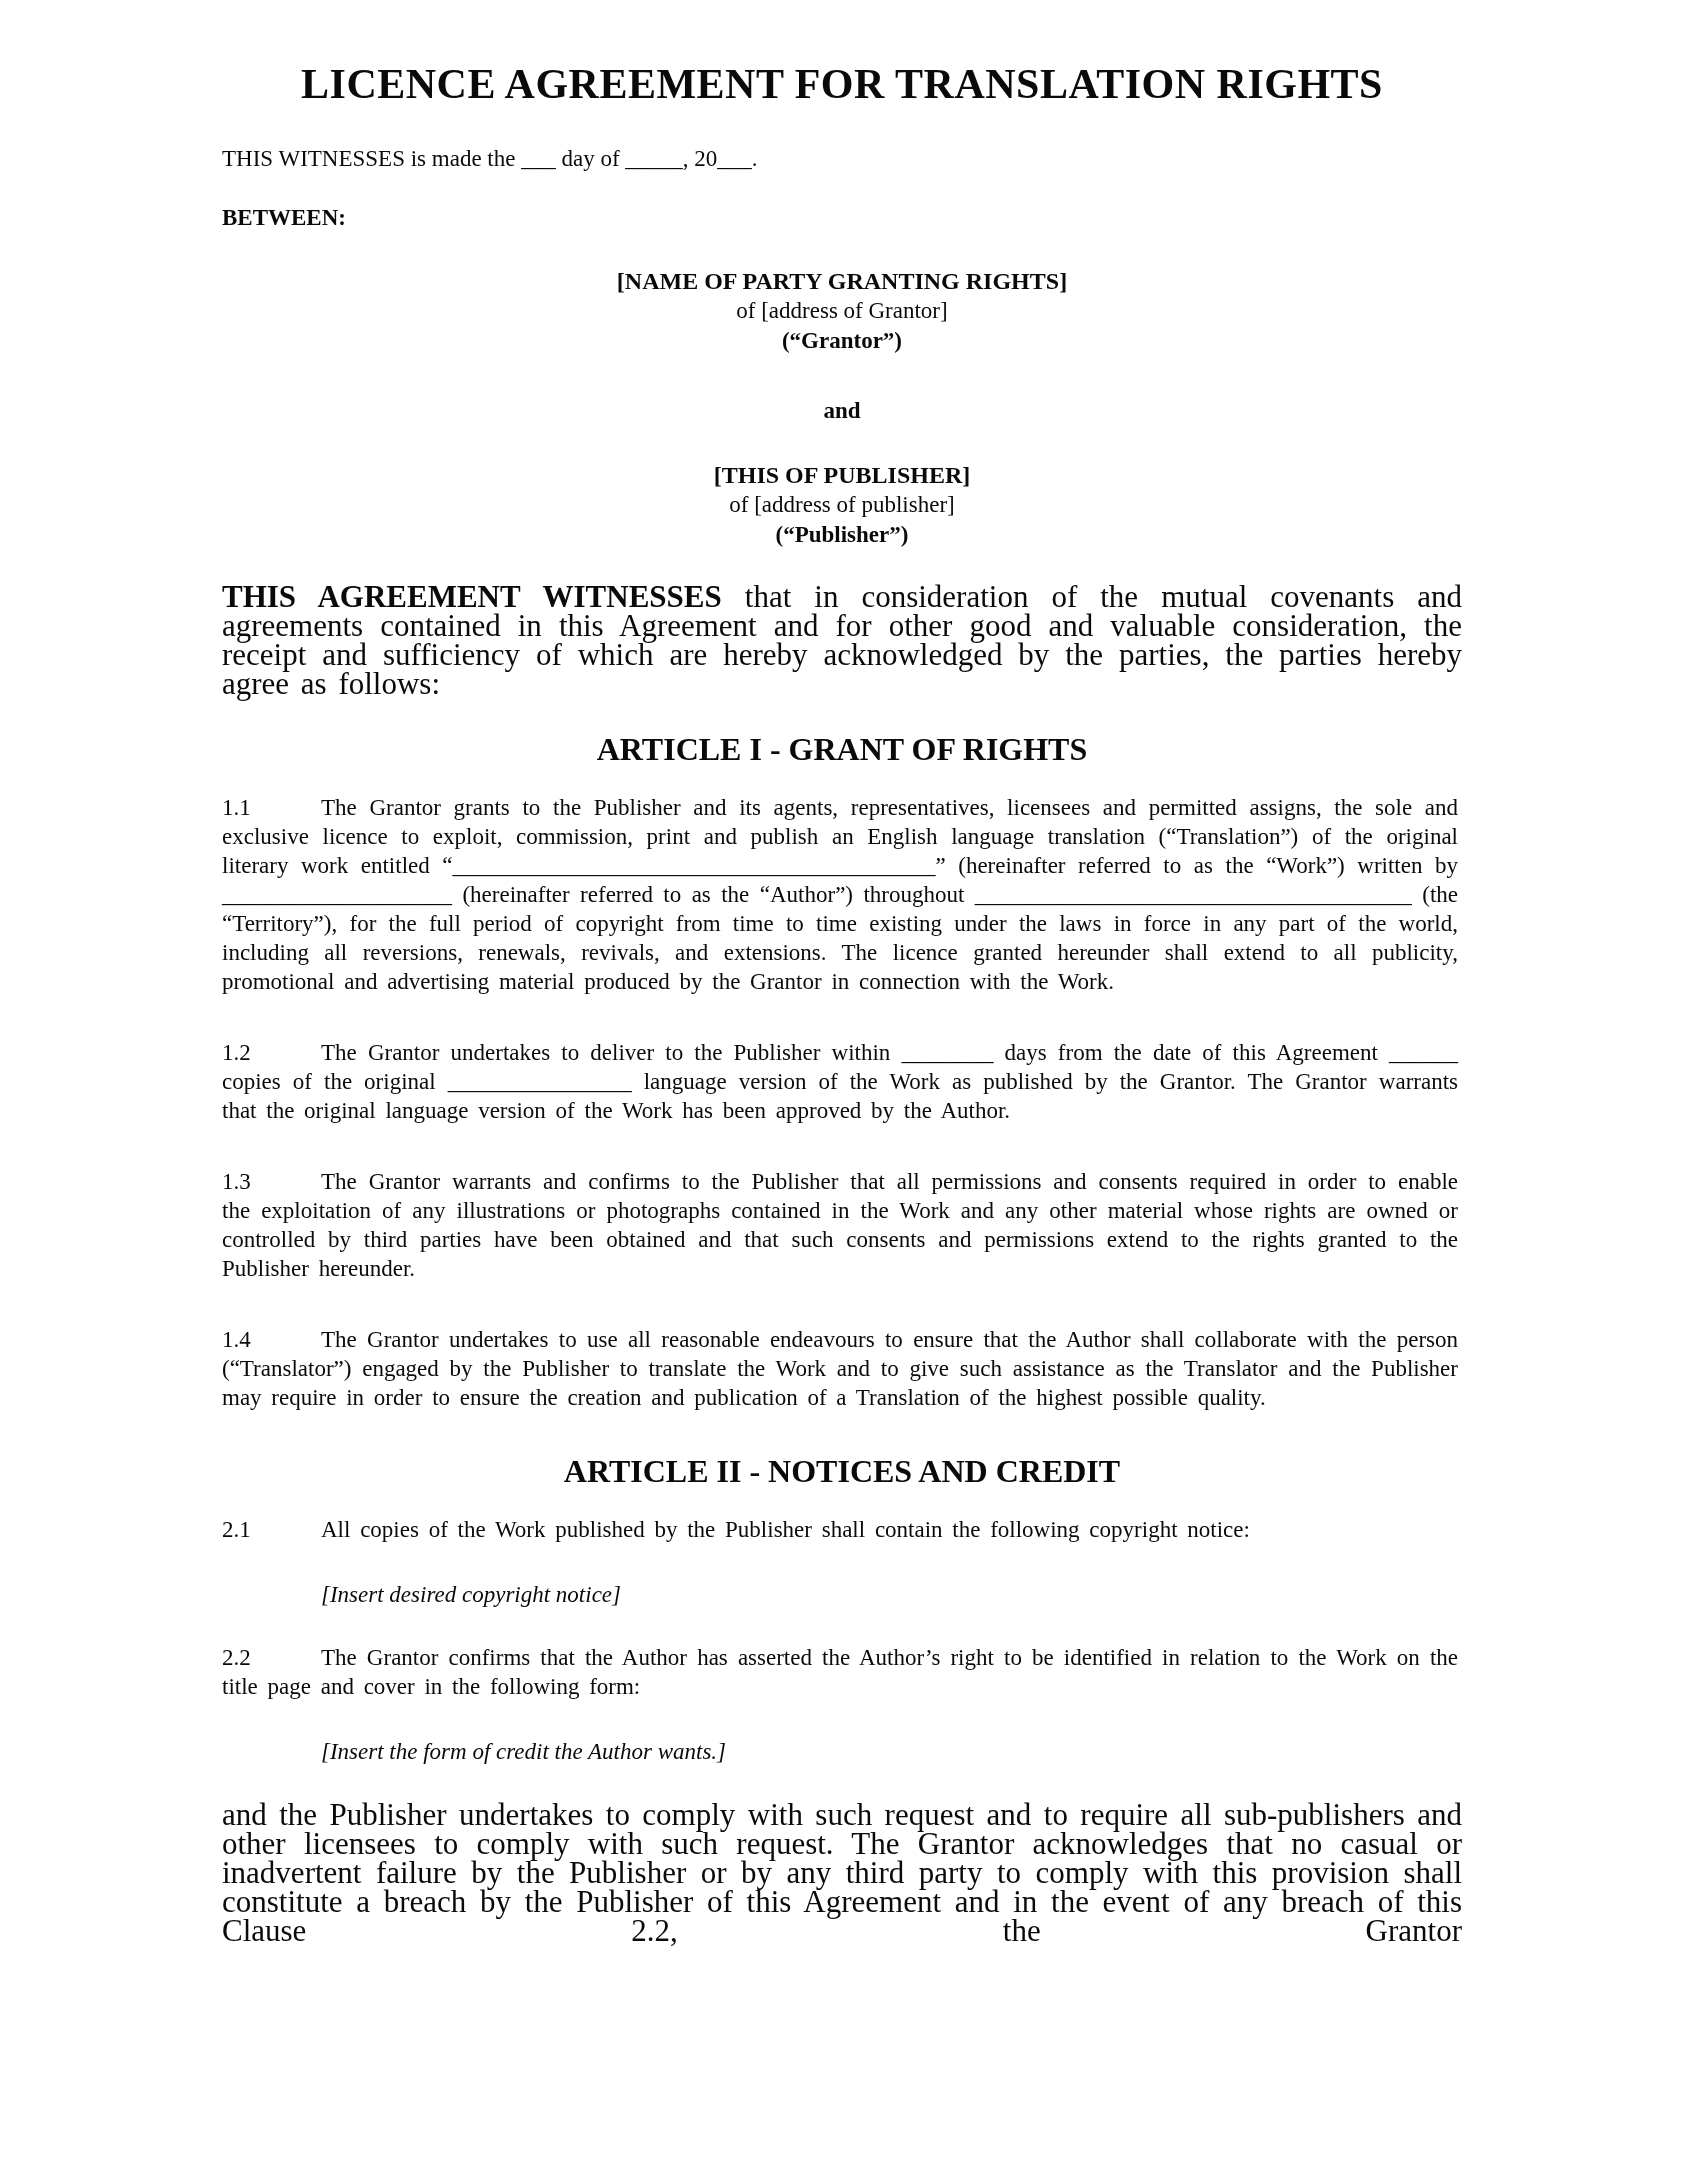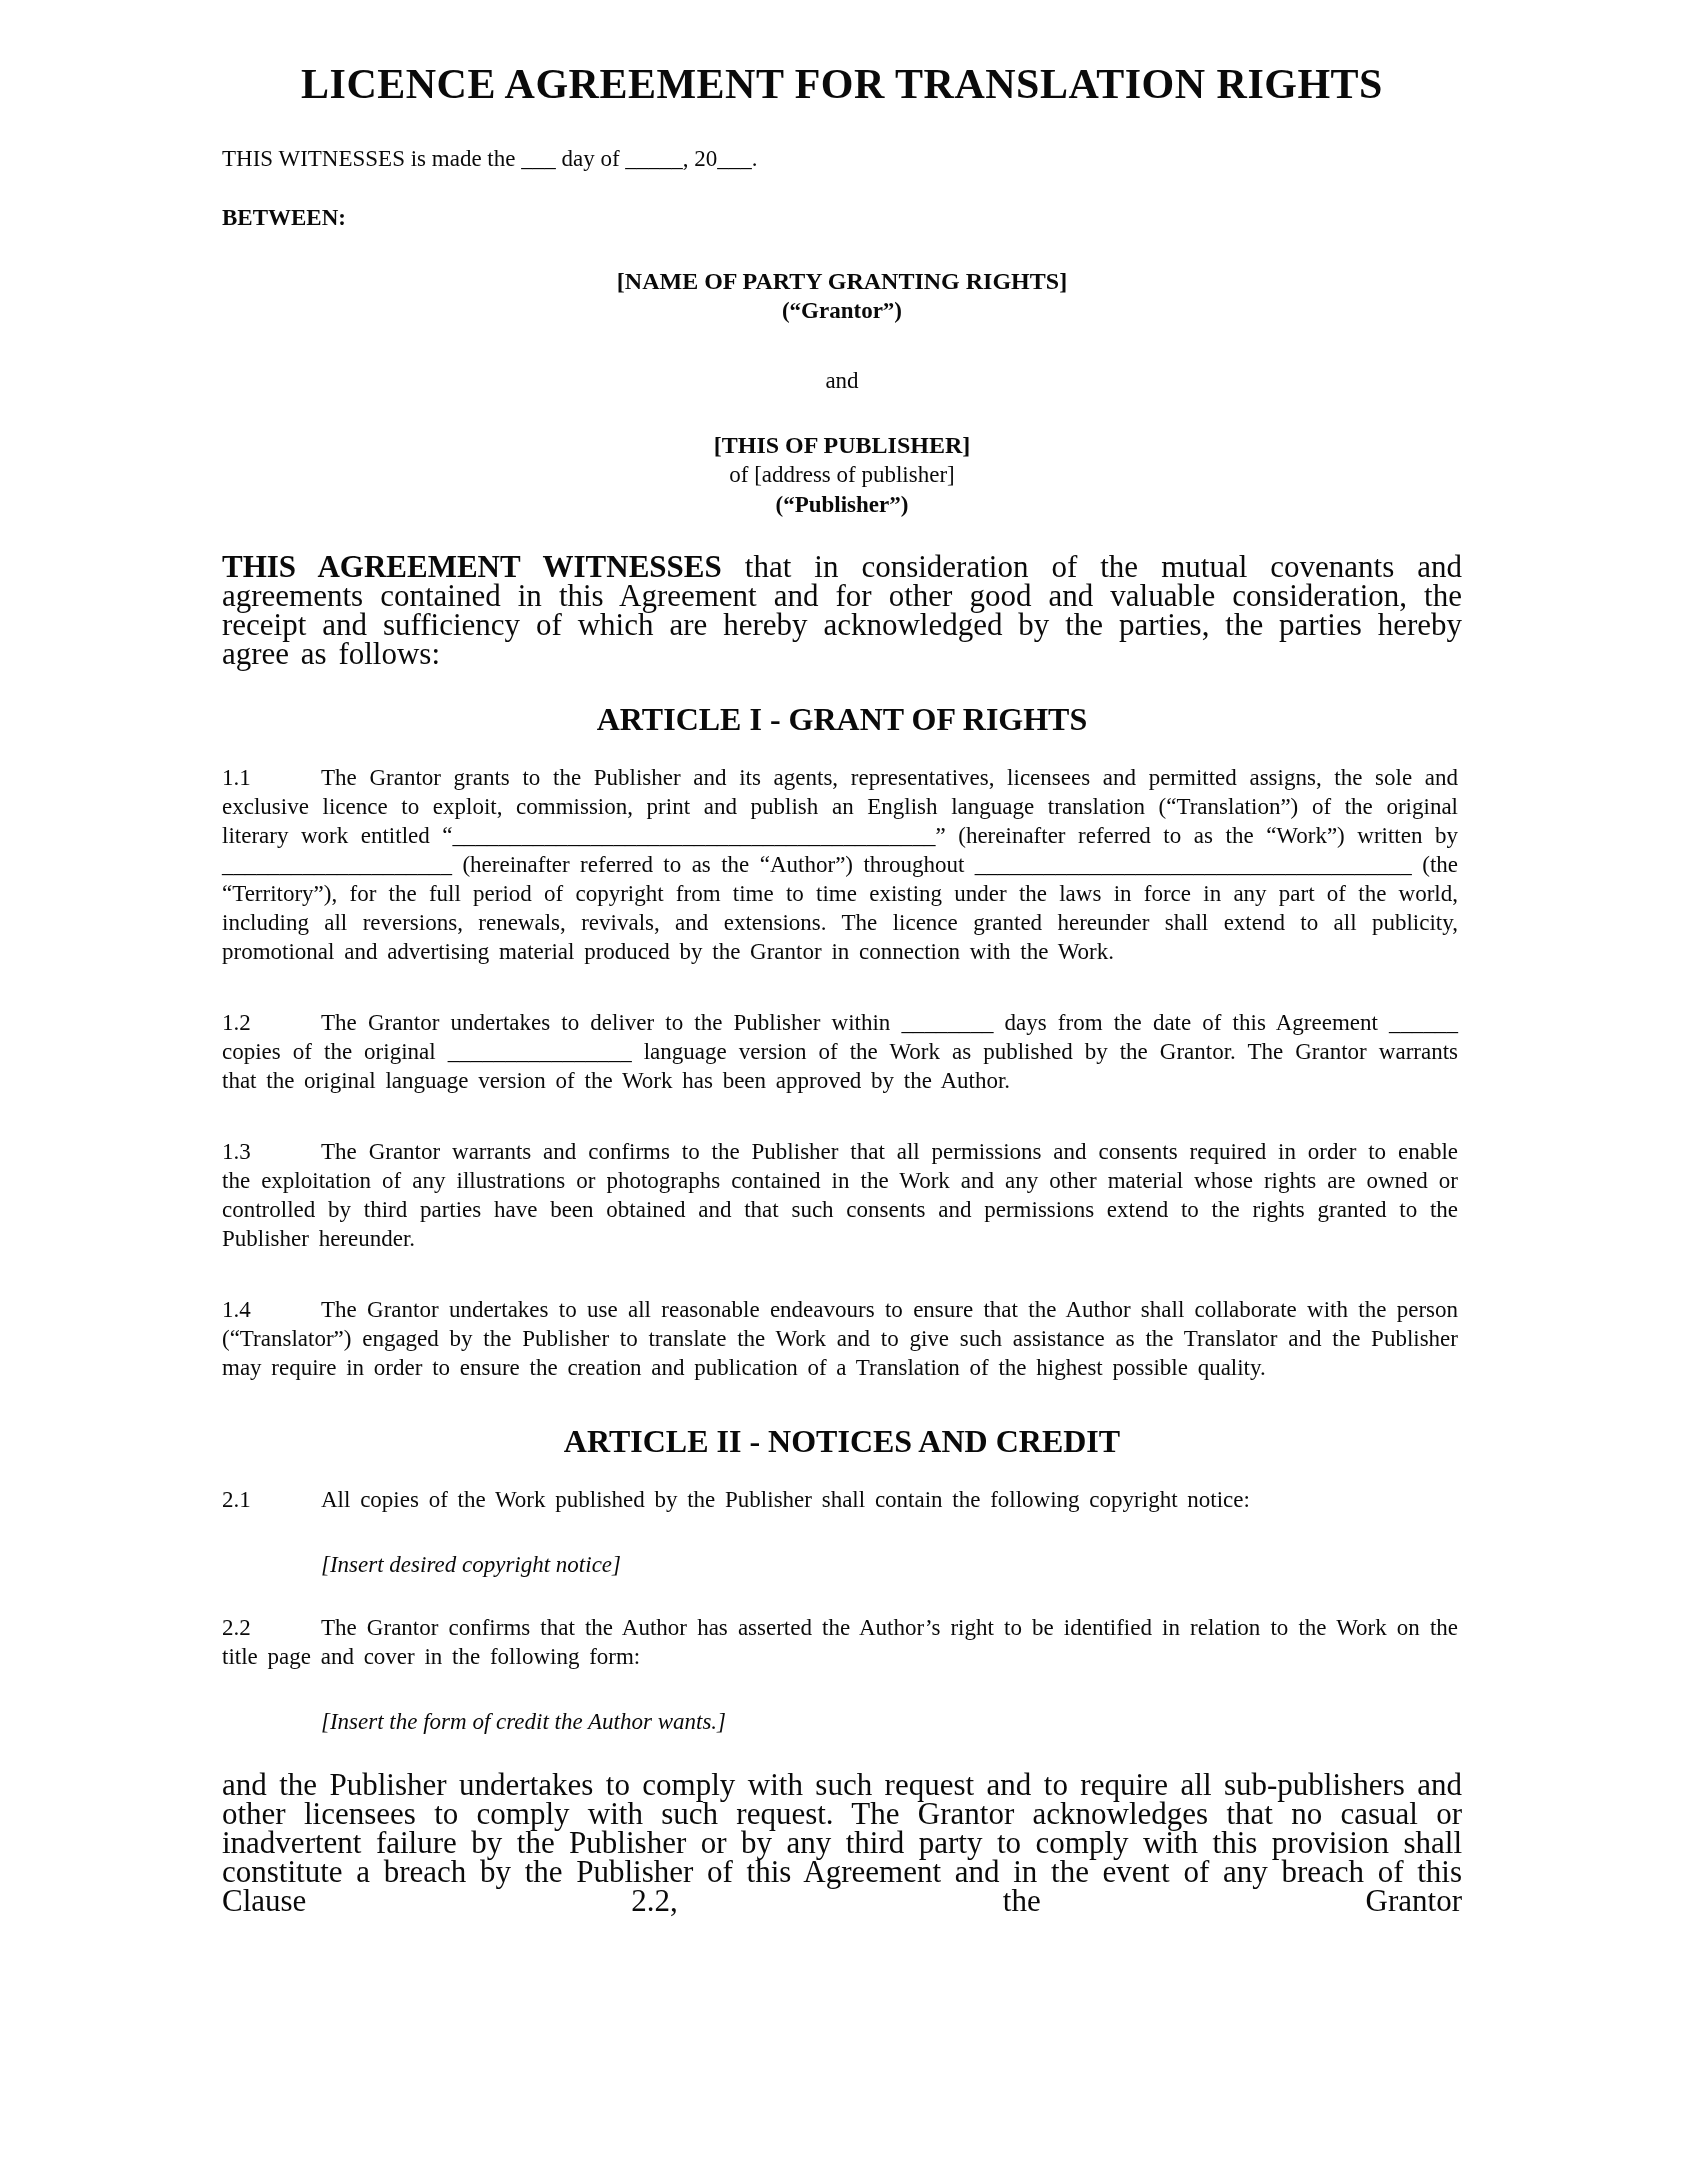--- a/index.html
+++ b/index.html
@@ -42,20 +42,21 @@
     line-height: 30px;
     margin: 0 0 40px 0;
   }
   .party-name { font-weight: bold; font-size: 24px; }
   .party-alias { font-weight: bold; }
   .and-line {
     text-align: center;
     font-size: 23px;
     line-height: 30px;
     margin: 0 0 34px 0;
+    font-weight: bold;
   }
   .pub-block { margin-bottom: 32px; }
   .body-para {
     font-size: 31px;
     line-height: 29px;
     text-align: justify;
     word-spacing: 4px;
     margin: 0 0 34px 0;
   }
   .article-heading {
@@ -95,20 +96,21 @@
 <div class="doc">
 
   <h1 class="title">LICENCE AGREEMENT FOR TRANSLATION RIGHTS</h1>
 
   <p class="made-line">THIS WITNESSES is made the ___ day of _____, 20___.</p>
 
   <p class="between">BETWEEN:</p>
 
   <div class="party-block">
     <div class="party-name">[NAME OF PARTY GRANTING RIGHTS]</div>
+    <div class="party-address">of [address of Grantor]</div>
     <div class="party-alias">(“Grantor”)</div>
   </div>
 
   <div class="and-line">and</div>
 
   <div class="party-block pub-block">
     <div class="party-name">[THIS OF PUBLISHER]</div>
     <div class="party-address">of [address of publisher]</div>
     <div class="party-alias">(“Publisher”)</div>
   </div>

